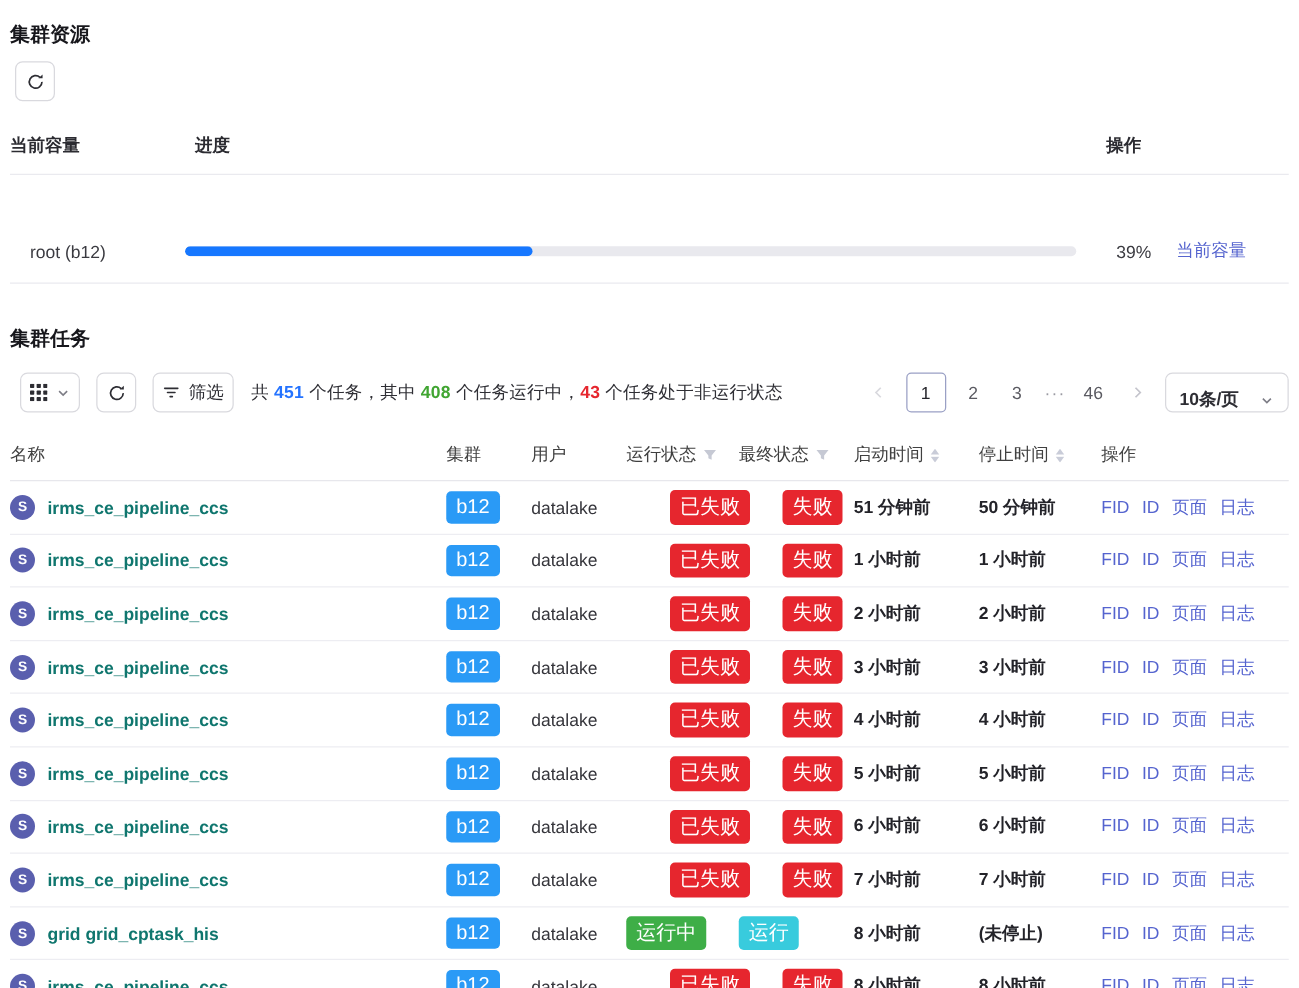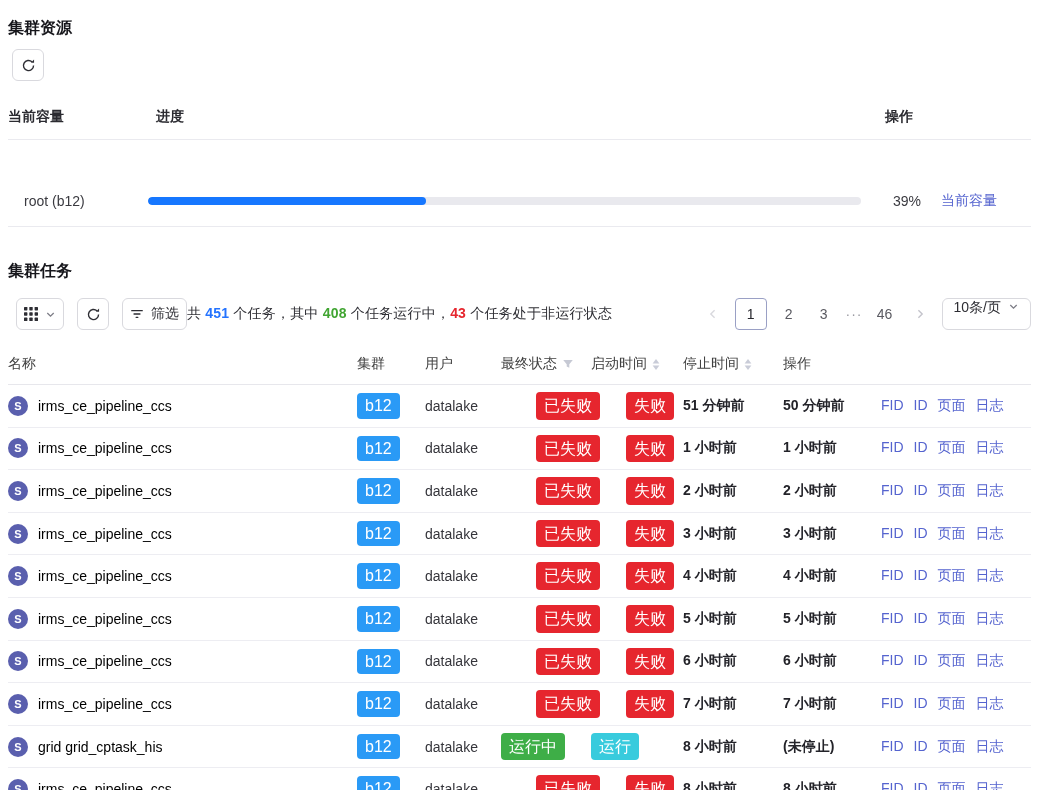--- a/index.html
+++ b/index.html
@@ -31,56 +31,56 @@
   .pad-l { padding-left:8px !important; }
 
   .progress-track { height:8px; background:#e9e9ee; border-radius:4px; margin-right:16px; overflow:hidden; }
   .progress-fill { height:100%; background:var(--progress); border-radius:4px; }
 
   .link { color:var(--link); text-decoration:none; cursor:pointer; }
 
   
   .toolbar { display:flex; align-items:center; margin:6px 0 14px; }
   .toolbar .btn-group { display:flex; align-items:center; gap:13px; margin-left:8px; }
-  .summary { color:#2f2f35; letter-spacing:.2px; }
+  .summary { margin-left:14px; color:#2f2f35; letter-spacing:.2px; }
   .summary b { font-weight:700; }
   .n-blue { color:var(--num-blue); }
   .n-green { color:var(--num-green); }
   .n-red { color:var(--num-red); }
 
   
   .pagination { display:flex; align-items:center; gap:9px; margin-left:auto; }
   .pg-btn {
     min-width:26px; height:28px; border:none; background:transparent; font-size:14px;
     color:#5a5a61; display:inline-flex; align-items:center; justify-content:center;
     cursor:pointer; border-radius:4px; padding:0 4px;
   }
   .pg-btn.active { border:1px solid #9aa0c5; color:#26262c; min-width:32px; height:32px; }
   .pg-arrow { color:#c4c4cc; }
   .pg-arrow.disabled { color:#d9d9de; cursor:default; }
   .pg-ellipsis { color:#9a9aa2; letter-spacing:1px; cursor:pointer; }
   .page-size {
     height:32px; border:1px solid #d9d9de; border-radius:6px; padding:0 11px;
-    display:inline-flex; align-items:flex-start; gap:7px; cursor:pointer; background:#fff; color:#2d2d33;
+    display:inline-flex; align-items:flex-end; gap:17px; cursor:pointer; background:#fff; color:#2d2d33;font-weight:bold;
   }
   .chev { color:#7d7d86; }
 
   
   .task-grid { display:grid; grid-template-columns:1fr 68px 76px 90px 92px 100px 98px 150px; align-items:center; }
   .task-header { border-bottom:1px solid #e7e7ec; }
   .task-header .cell { padding:11px 8px 11px 0; font-weight:400; color:#404040; display:flex; align-items:center; gap:5px; }
   .t-row { border-bottom:1px solid #ededf2; min-height:41px; }
   .t-row .cell { padding:7px 8px 7px 0; }
 
   .name-cell { display:flex; align-items:center; gap:10px; }
   .avatar {
     width:20px; height:20px; border-radius:50%; background:var(--avatar); color:#fff;
     font-size:11px; font-weight:700; display:inline-flex; align-items:center; justify-content:center; flex:none;
   }
-  .task-name { color:#000000; }
+  .task-name { color:#0f766e;font-weight:bold; }
 
   .tag {
     display:inline-block; padding:3px 8px; border-radius:4px; font-size:16px;
     color:#fff; line-height:1.35; white-space:nowrap;
   }
   .tag[data-color="red"]   { background:var(--tag-red);margin-left:35px; }
   .tag[data-color="green"] { background:var(--tag-green); }
   .tag[data-color="cyan"]  { background:var(--tag-cyan); }
   .tag-cluster { background:var(--tag-blue); padding:2px 8px; }
 
@@ -204,20 +204,28 @@
         </div>
       </div>
     </div>
 
     <div>
       <div class="task-grid task-header">
         <div class="cell first">名称</div>
         <div class="cell">集群</div>
         <div class="cell">用户</div>
         <div class="cell">
+          <span>运行状态</span>
+          <span class="funnel">
+            <svg width="12" height="12" viewBox="0 0 12 12">
+                <path d="M1.2 2h9.6L7.3 6.3v3.5L4.7 8.6V6.3z" fill="#c6c9d4"></path>
+              </svg>
+          </span>
+        </div>
+        <div class="cell">
           <span>最终状态</span>
           <span class="funnel">
             <svg width="12" height="12" viewBox="0 0 12 12">
                 <path d="M1.2 2h9.6L7.3 6.3v3.5L4.7 8.6V6.3z" fill="#c6c9d4"></path>
               </svg>
           </span>
         </div>
         <div class="cell">
           <span>启动时间</span>
           <span class="sorter">

